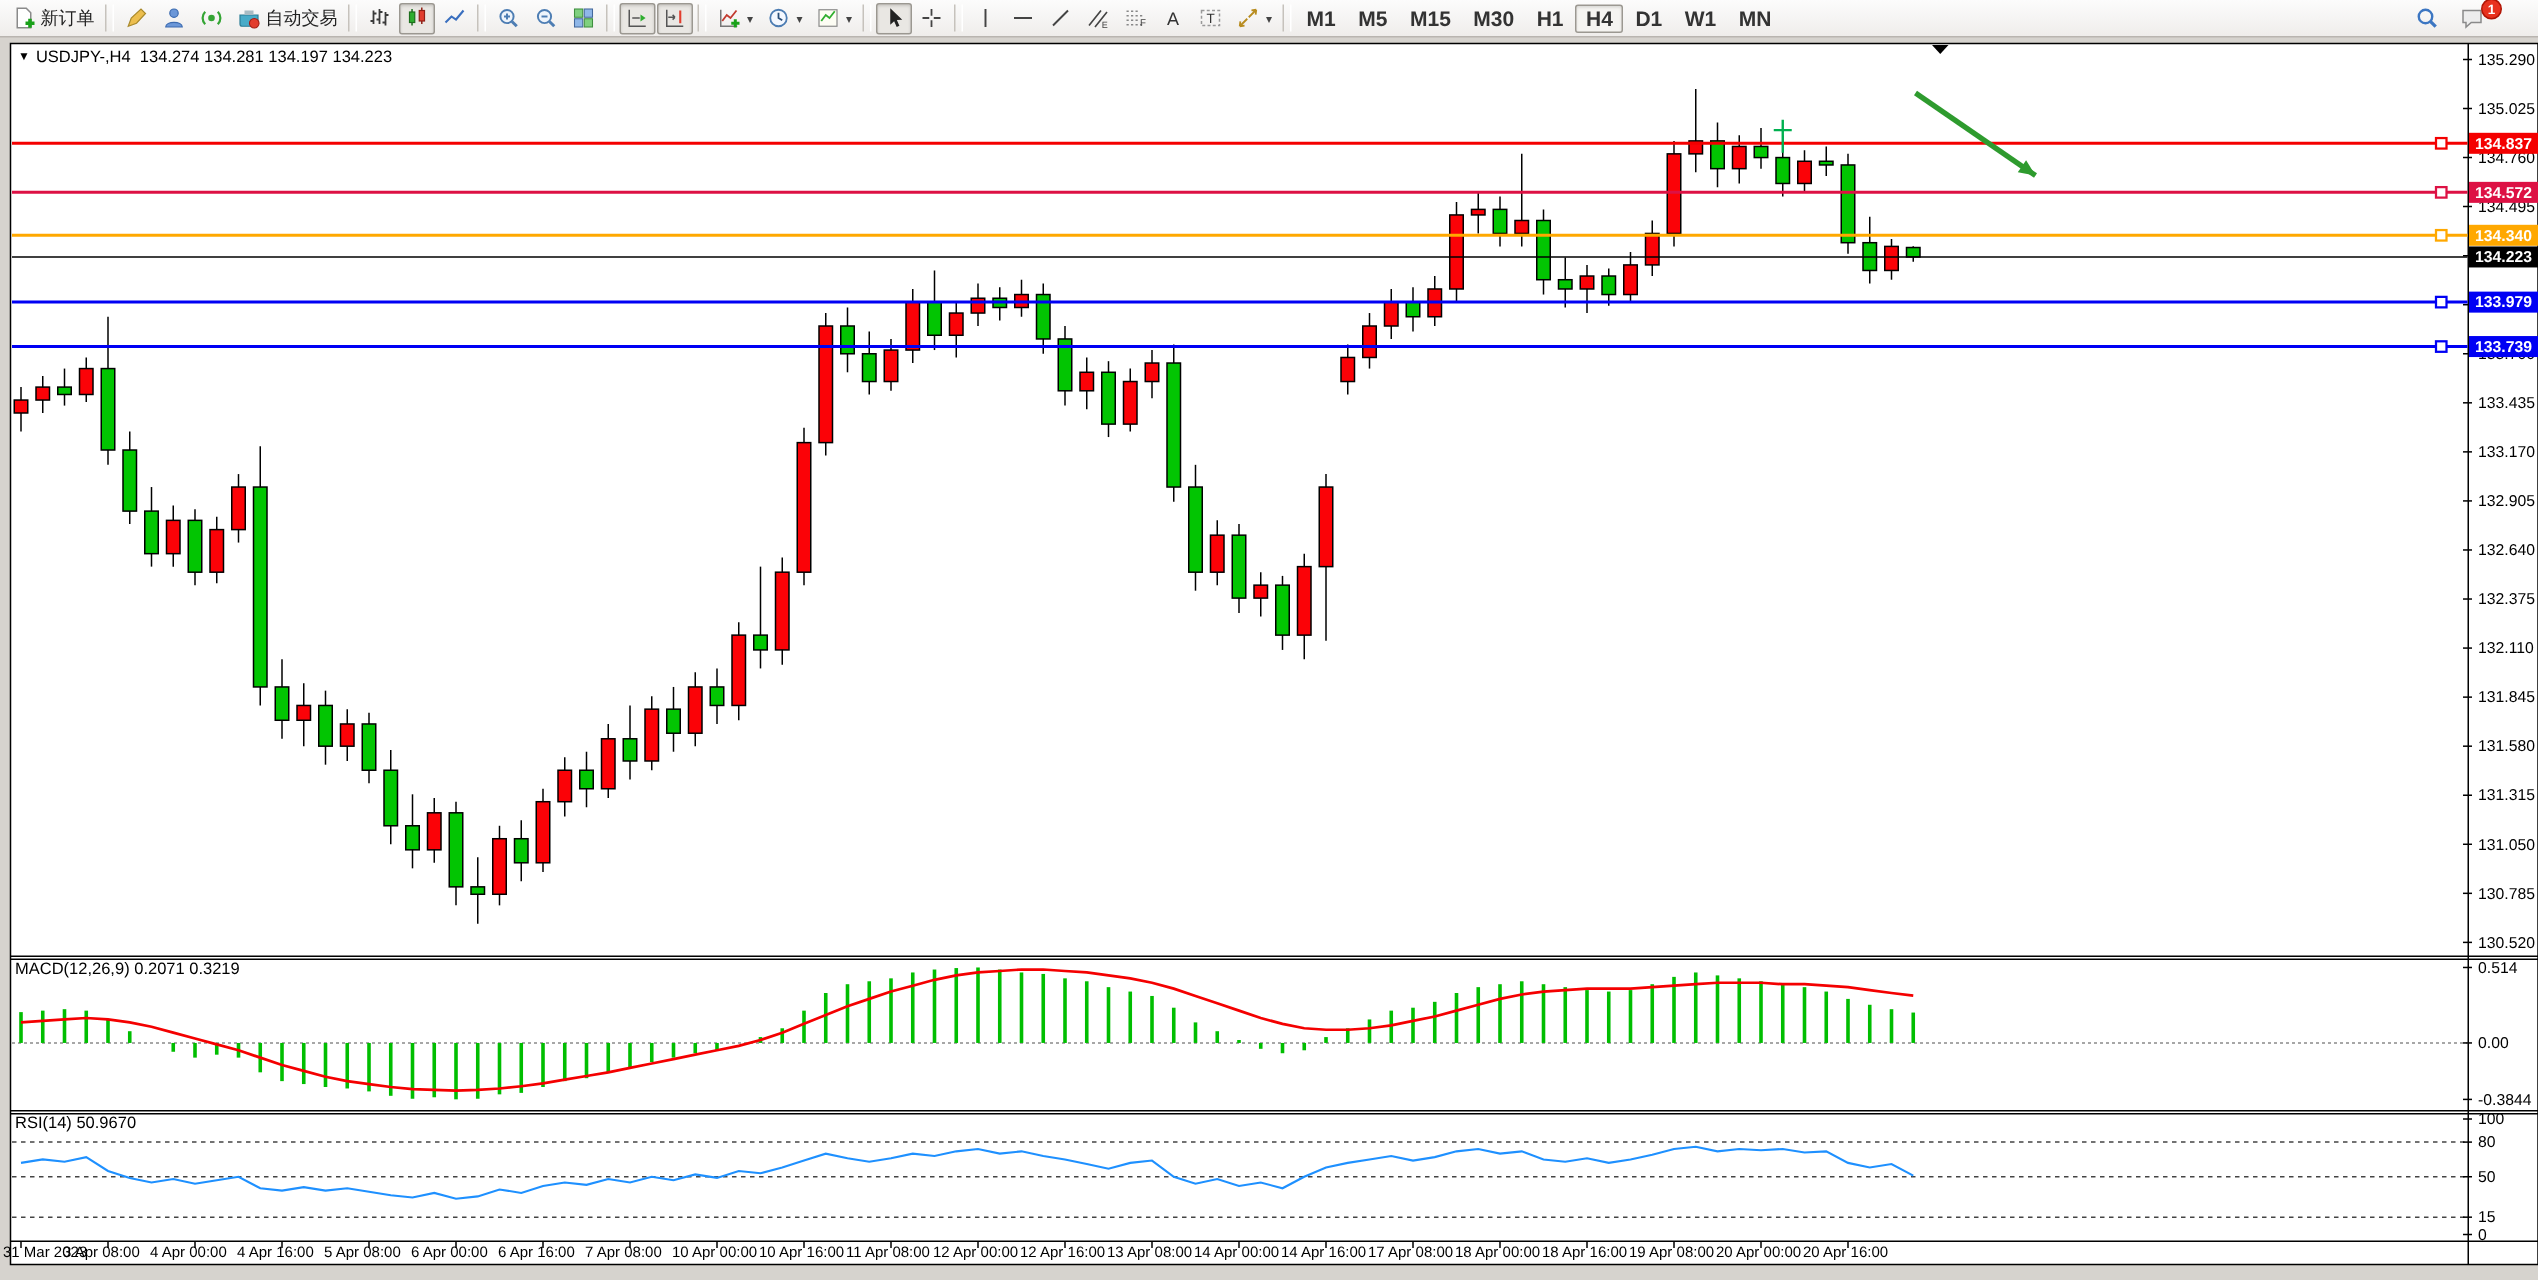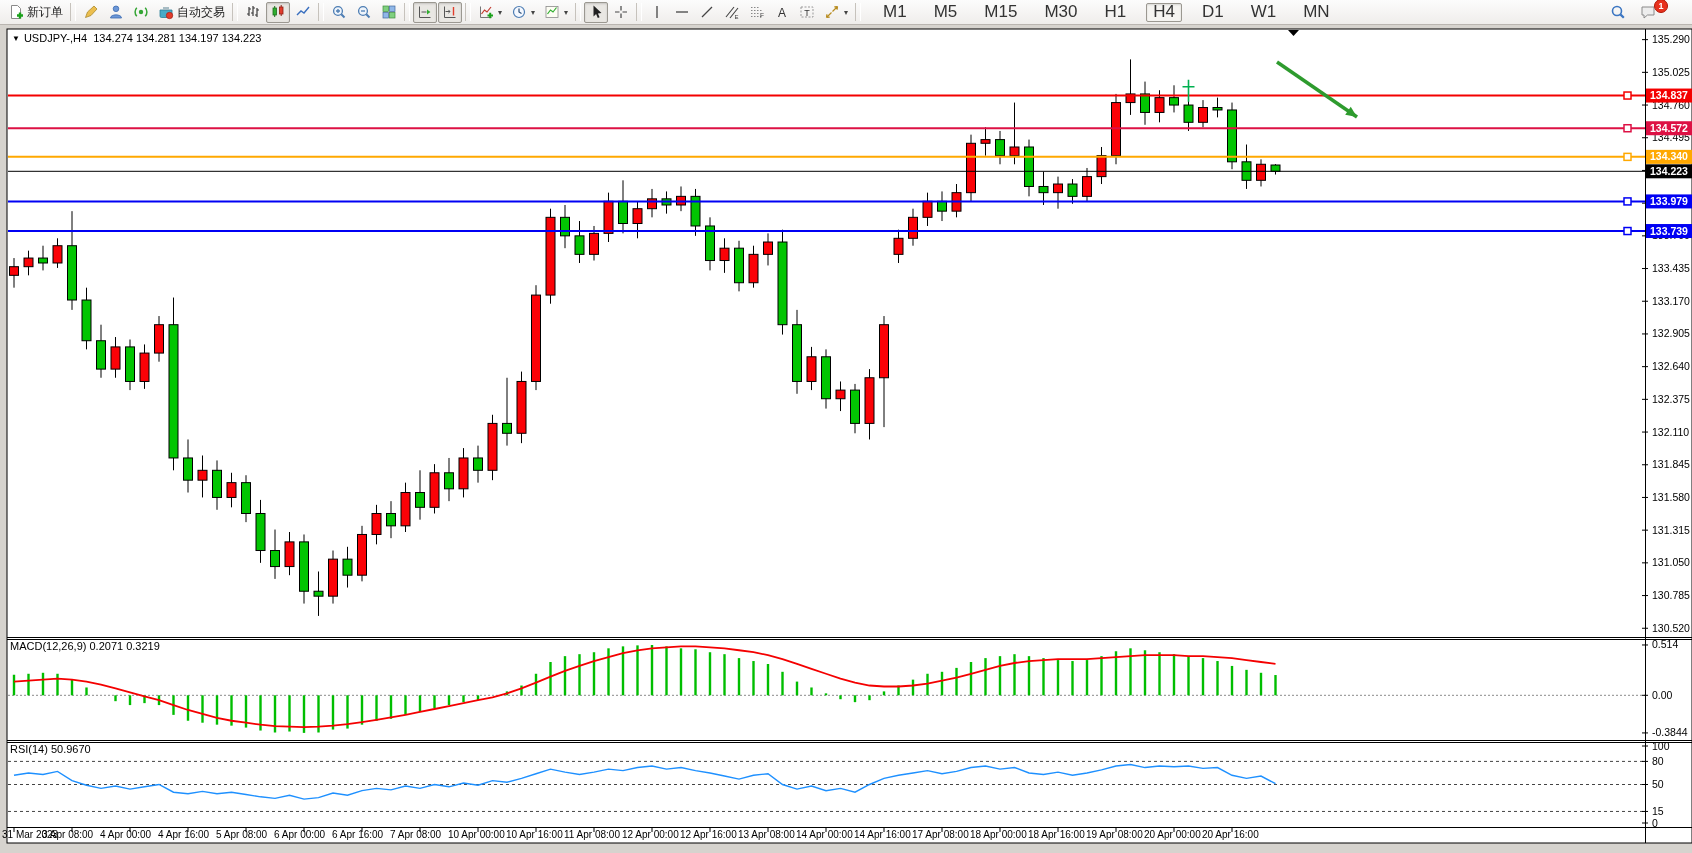--- a/index.html
+++ b/index.html
@@ -12,22 +12,22 @@
     display:flex; align-items:center; padding:0 4px; gap:1px; z-index:10; }
   .tb-btn { height:21px; min-width:23px; display:flex; align-items:center;
     justify-content:space-between; gap:3px; padding:0 3px; border:1px solid transparent;
     border-radius:2px; color:#222; font-size:12px; cursor:default; }
   .tb-btn.pressed { background:#e9e7e3; border:1px solid #9b9891;
     box-shadow:inset 0 1px 2px rgba(0,0,0,.15); }
   .tb-btn svg { width:16px; height:16px; display:block; }
   .tb-sep { width:6px; height:18px; margin:0 2px;
     border-left:1px solid #c6c2bc; border-right:1px solid #ffffff; }
   .tb-caret { font-size:8px; color:#444; margin-left:1px; }
-  .tf-btn { height:19px; padding:0 6px; font-size:17px; font-weight:normal;
-    color:#333; display:flex; align-items:center; border:1px solid transparent; border-radius:2px;margin-left:12px; }
+  .tf-btn { height:19px; padding:0 6px; font-size:14px; font-weight:bold;
+    color:#333; display:flex; align-items:center; border:1px solid transparent; border-radius:2px; }
   .tf-btn.pressed { background:#f5f4f1; border:1px solid #9b9891;
     box-shadow:inset 0 1px 2px rgba(0,0,0,.12); }
   #tb-right { margin-left:auto; display:flex; align-items:center; gap:6px; padding-right:28px; }
   #chat-badge { position:relative; }
   #chat-badge .badge { position:absolute; right:-9px; top:-4px; background:#e8321e;
     color:#fff; border:1px solid #b01505; border-radius:50%; width:14px; height:14px;
     font-size:9px; font-weight:bold; display:flex; align-items:center; justify-content:center; }
 
   
   #chart-wrap { position:absolute; left:0; top:26px; width:1692px; height:827px; }

